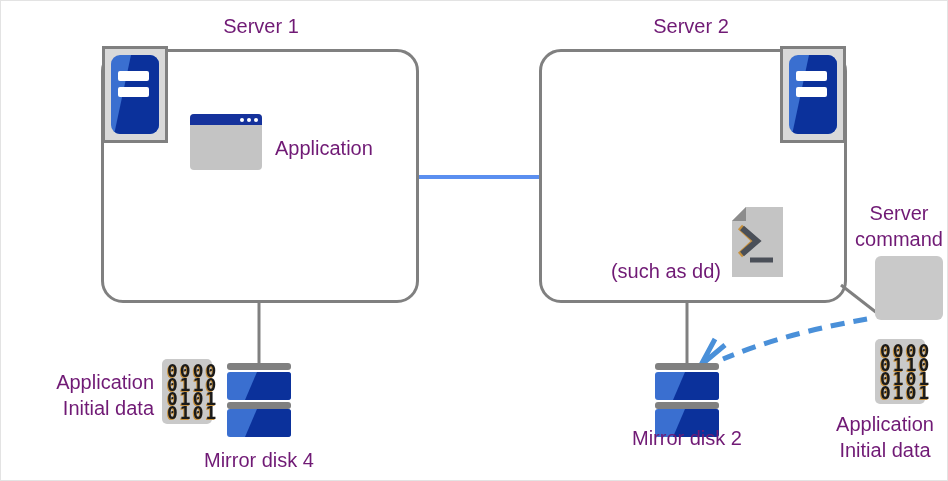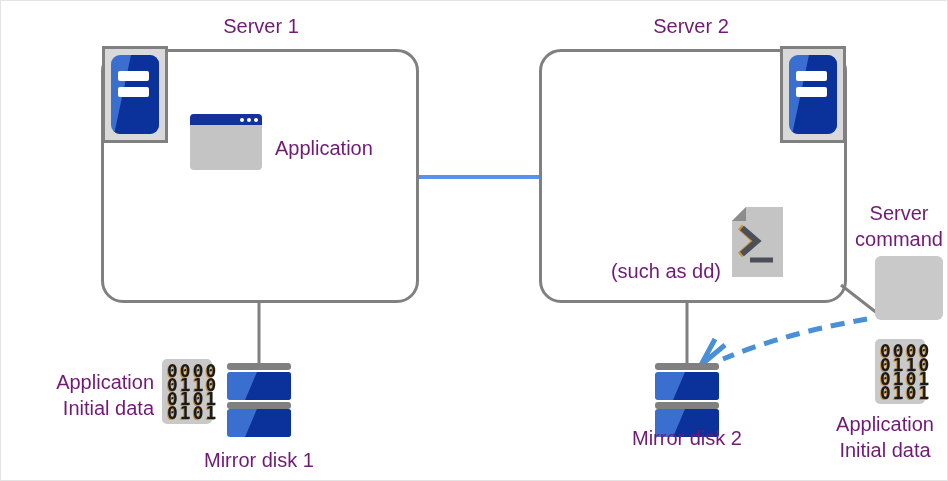--- a/index.html
+++ b/index.html
@@ -267,21 +267,21 @@
   <div class="lbl right" style="left:14px; top:368px; width:139px;">Application</div>
   <div class="lbl right" style="left:14px; top:394px; width:139px;">Initial data</div>
 
   <div class="binary-icon" style="left:161px; top:358px; width:50px; height:65px;">
     <div class="binary-row">0000</div>
     <div class="binary-row">0110</div>
     <div class="binary-row">0101</div>
     <div class="binary-row">0101</div>
   </div>
 
-  <div class="lbl center" style="left:158px; top:446px; width:200px;">Mirror disk 1</div>
+  <div class="lbl center" style="left:158px; top:446px; width:200px;">Mirror disk 4</div>
 
   <div class="lbl center" style="left:586px; top:424px; width:200px;text-align:center;">Mirror disk 2</div>
 
   <div class="binary-icon" style="left:874px; top:338px; width:50px; height:65px;">
     <div class="binary-row">0000</div>
     <div class="binary-row">0110</div>
     <div class="binary-row">0101</div>
     <div class="binary-row">0101</div>
   </div>
 

